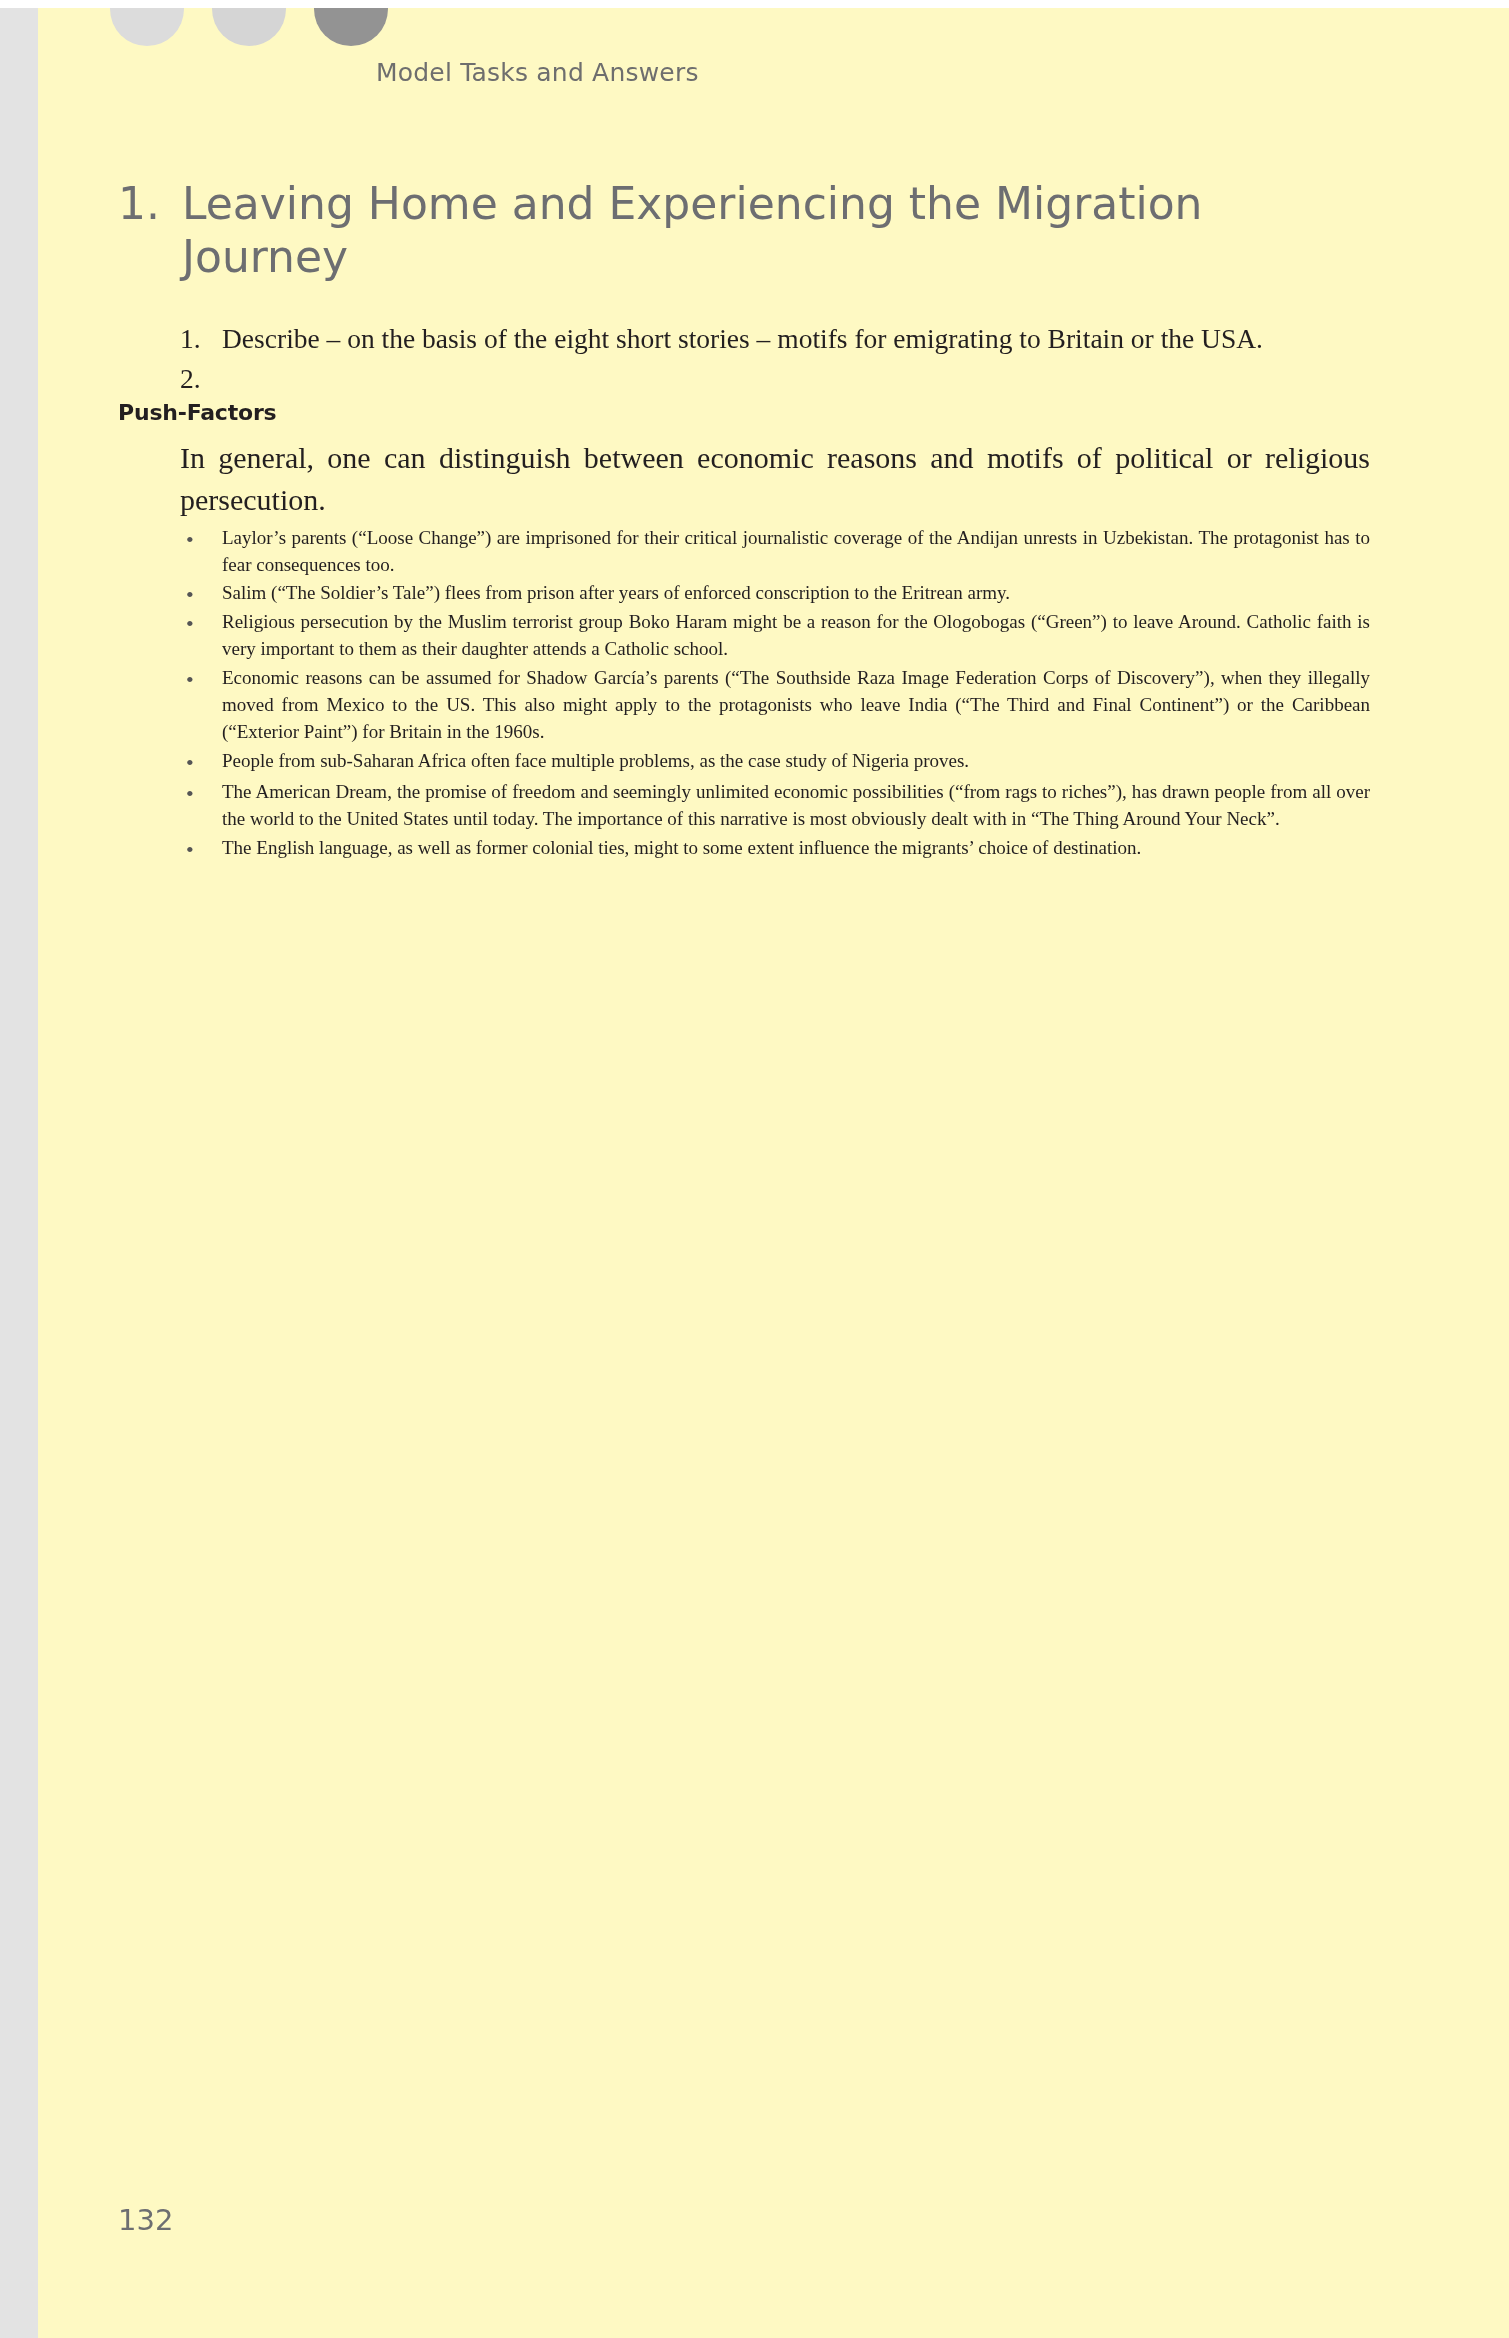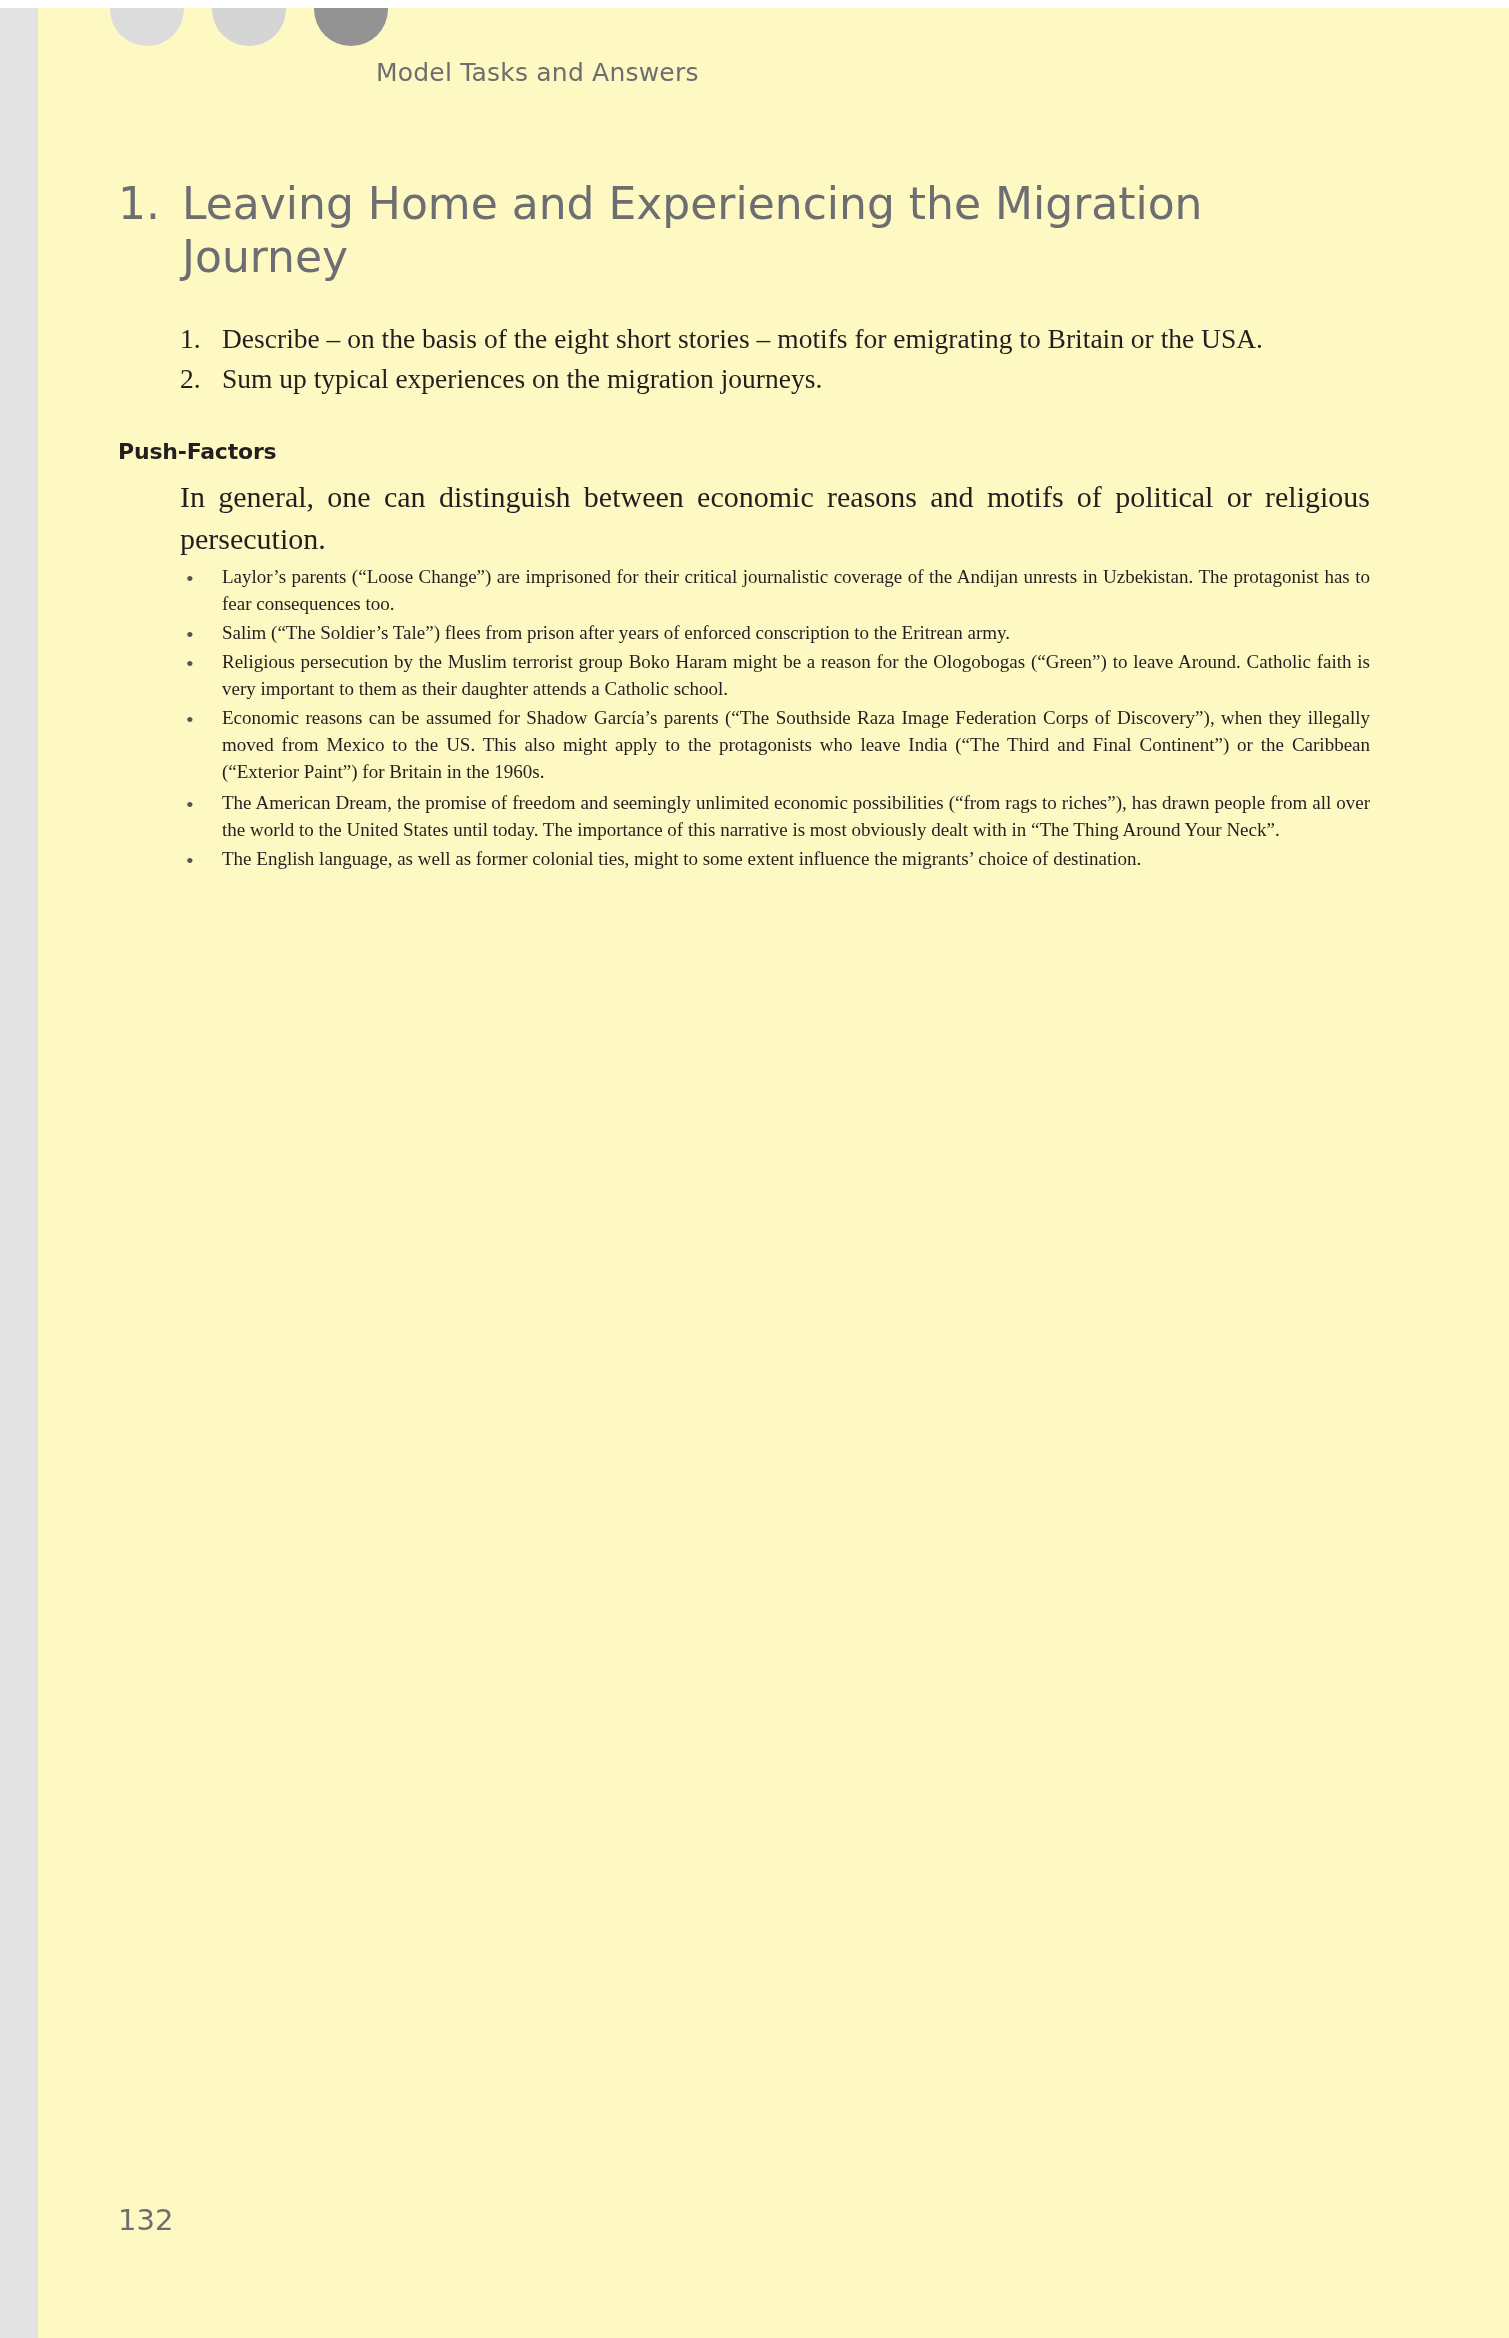--- a/index.html
+++ b/index.html
@@ -185,33 +185,33 @@
       <span class="ttl">Leaving Home and Experiencing the Migration Journey</span>
     </h1>
 
     <ol class="task-list">
       <li>
         <span class="marker">1.</span>
         <span>Describe – on the basis of the eight short stories – motifs for emigrating to Britain or the USA.</span>
       </li>
       <li>
         <span class="marker">2.</span>
-        <span>Sum up typical experiences on the migration journeys.</span>
       </li>
     </ol>
 
     <h2 class="sec-head">Push-Factors</h2>
 
     <p class="para">In general, one can distinguish between economic reasons and motifs of political or religious persecution.</p>
 
     <ul class="bullets">
       <li>Laylor’s parents (“Loose Change”) are imprisoned for their critical journalistic coverage of the Andijan unrests in Uzbekistan. The protagonist has to fear consequences too.</li>
       <li>Salim (“The Soldier’s Tale”) flees from prison after years of enforced conscription to the Eritrean army.</li>
       <li>Religious persecution by the Muslim terrorist group Boko Haram might be a reason for the Ologobogas (“Green”) to leave Around. Catholic faith is very important to them as their daughter attends a Catholic school.</li>
       <li>Economic reasons can be assumed for Shadow García’s parents (“The Southside Raza Image Federation Corps of Discovery”), when they illegally moved from Mexico to the US. This also might apply to the protagonists who leave India (“The Third and Final Continent”) or the Caribbean (“Exterior Paint”) for Britain in the 1960s.</li>
+      <li>People from sub-Saharan Africa often face multiple problems, as the case study of Nigeria proves.</li>
     </ul>
 
 
     <ul class="bullets">
       <li>The American Dream, the promise of freedom and seemingly unlimited economic possibilities (“from rags to riches”), has drawn people from all over the world to the United States until today. The importance of this narrative is most obviously dealt with in “The Thing Around Your Neck”.</li>
       <li>The English language, as well as former colonial ties, might to some extent influence the migrants’ choice of destination.</li>
     </ul>
 
   </div>
 

